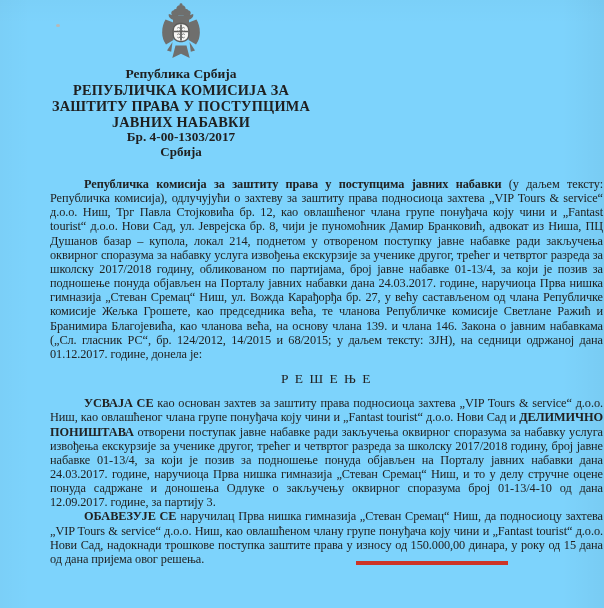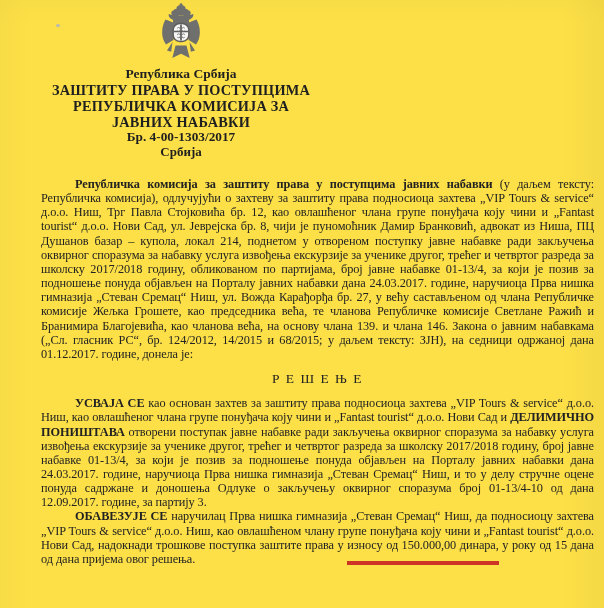--- a/index.html
+++ b/index.html
@@ -1,19 +1,19 @@
 <!DOCTYPE html>
 <html lang="sr"><head>
 <meta charset="utf-8">
 <style>
   html,body{margin:0;padding:0;}
   .page{
     position:relative;
     width:604px;height:608px;
-    background:#fde047;
+    background:#7dd3fc;
     overflow:hidden;
     font-family:"Liberation Serif","DejaVu Serif",serif;
     color:#1f1f1f;
   }
   .page::before{
     content:"";position:absolute;inset:0;pointer-events:none;
     background:
       linear-gradient(90deg, rgba(0,0,0,.018), rgba(0,0,0,0) 5%, rgba(0,0,0,0) 93%, rgba(0,0,0,.035)),
       linear-gradient(180deg, rgba(0,0,0,.015), rgba(0,0,0,0) 4%);
   }
@@ -26,21 +26,21 @@
     text-align:center;line-height:15.5px;
   }
   .emblem{width:58px;height:60px;margin:0 auto 4px;}
   .emblem svg{display:block;}
   .mh-state{font-weight:bold;font-size:13.5px;}
   .mh-org{font-weight:bold;font-size:14.3px;letter-spacing:.2px;line-height:16px;}
   .mh-ref{font-weight:bold;font-size:13.3px;line-height:14.3px;text-align:center;}
   .mh-city{font-weight:bold;font-size:13px;line-height:15px;}
 
   .body-col{
-    position:absolute;left:41px;top:177px;width:553px;
+    position:absolute;left:50px;top:177px;width:553px;
     font-size:12.3px;line-height:14.15px;
     text-align:justify;letter-spacing:-.08px;
     color:#222;
   }
   .para{margin:0;text-indent:34px;}
   .b{font-weight:bold;}
   .decision-heading{
     margin:11px 0 10px;text-indent:0;
     text-align:center;font-weight:normal;font-size:13.5px;
     letter-spacing:1.5px;
@@ -71,22 +71,22 @@
           <rect x="21" y="13.5" width="16" height="11" rx="2"></rect>
           <path d="M23.5 43.5h11l3.2 12.5-8.7-4.3-8.7 4.3z"></path>
           <path d="M20.5 40l-5.5 8.5 4.2 1.2zM37.5 40l5.5 8.5-4.2 1.2z"></path>
         </g>
         <rect x="21.2" y="21.5" width="15.6" height="18" rx="6.5" fill="#f6f6f4" stroke="#5c5c5a" stroke-width="1.4"></rect>
         <path d="M29 22.5v16M22 29.5h14" stroke="#5c5c5a" stroke-width="1.7" fill="none"></path>
         <path d="M25.2 26.2a1.9 1.9 0 1 1 .1 2.6M32.8 26.2a1.9 1.9 0 1 0-.1 2.6M25.2 32.6a1.9 1.9 0 1 1 .1 2.6M32.8 32.6a1.9 1.9 0 1 0-.1 2.6" stroke="#6f6f6d" stroke-width=".9" fill="none"></path>
       </svg>
     </div>
     <div class="mh-state">Република Србија</div>
+    <div class="mh-org">РЕПУБЛИЧКА КОМИСИЈА ЗА</div>
     <div class="mh-org">ЗАШТИТУ ПРАВА У ПОСТУПЦИМА</div>
-    <div class="mh-org">РЕПУБЛИЧКА КОМИСИЈА ЗА</div>
     <div class="mh-org">ЈАВНИХ НАБАВКИ</div>
     <div class="mh-ref">Бр. 4-00-1303/2017</div>
     <div class="mh-city">Србија</div>
   </header>
 
   <section class="body-col">
     <p class="para"><span class="b">Републичка комисија за заштиту права у поступцима јавних набавки</span><span> (у даљем тексту: Републичка комисија), одлучујући о захтеву за заштиту права подносиоца захтева „VIP Tours &amp; service“ д.о.о. Ниш, Трг Павла Стојковића бр. 12, као овлашћеног члана групе понуђача коју чини и „Fantast tourist“ д.о.о. Нови Сад, ул. Јеврејска бр. 8, чији је пуномоћник Дамир Бранковић, адвокат из Ниша, ПЦ Душанов базар – купола, локал 214, поднетом у отвореном поступку јавне набавке ради закључења оквирног споразума за набавку услуга извођења екскурзије за ученике другог, трећег и четвртог разреда за школску 2017/2018 годину, обликованом по партијама, број јавне набавке 01-13/4, за који је позив за подношење понуда објављен на Порталу јавних набавки дана 24.03.2017. године, наручиоца Прва нишка гимназија „Стеван Сремац“ Ниш, ул. Вожда Карађорђа бр. 27, у већу састављеном од члана Републичке комисије Жељка Грошете, као председника већа, те чланова Републичке комисије Светлане Ражић и Бранимира Благојевића, као чланова већа, на основу члана 139. и члана 146. Закона о јавним набавкама („Сл. гласник РС“, бр. 124/2012, 14/2015 и 68/2015; у даљем тексту: ЗЈН), на седници одржаној дана 01.12.2017. године, донела је:</span></p>
 
     <h2 class="decision-heading">Р Е Ш Е Њ Е</h2>
 

